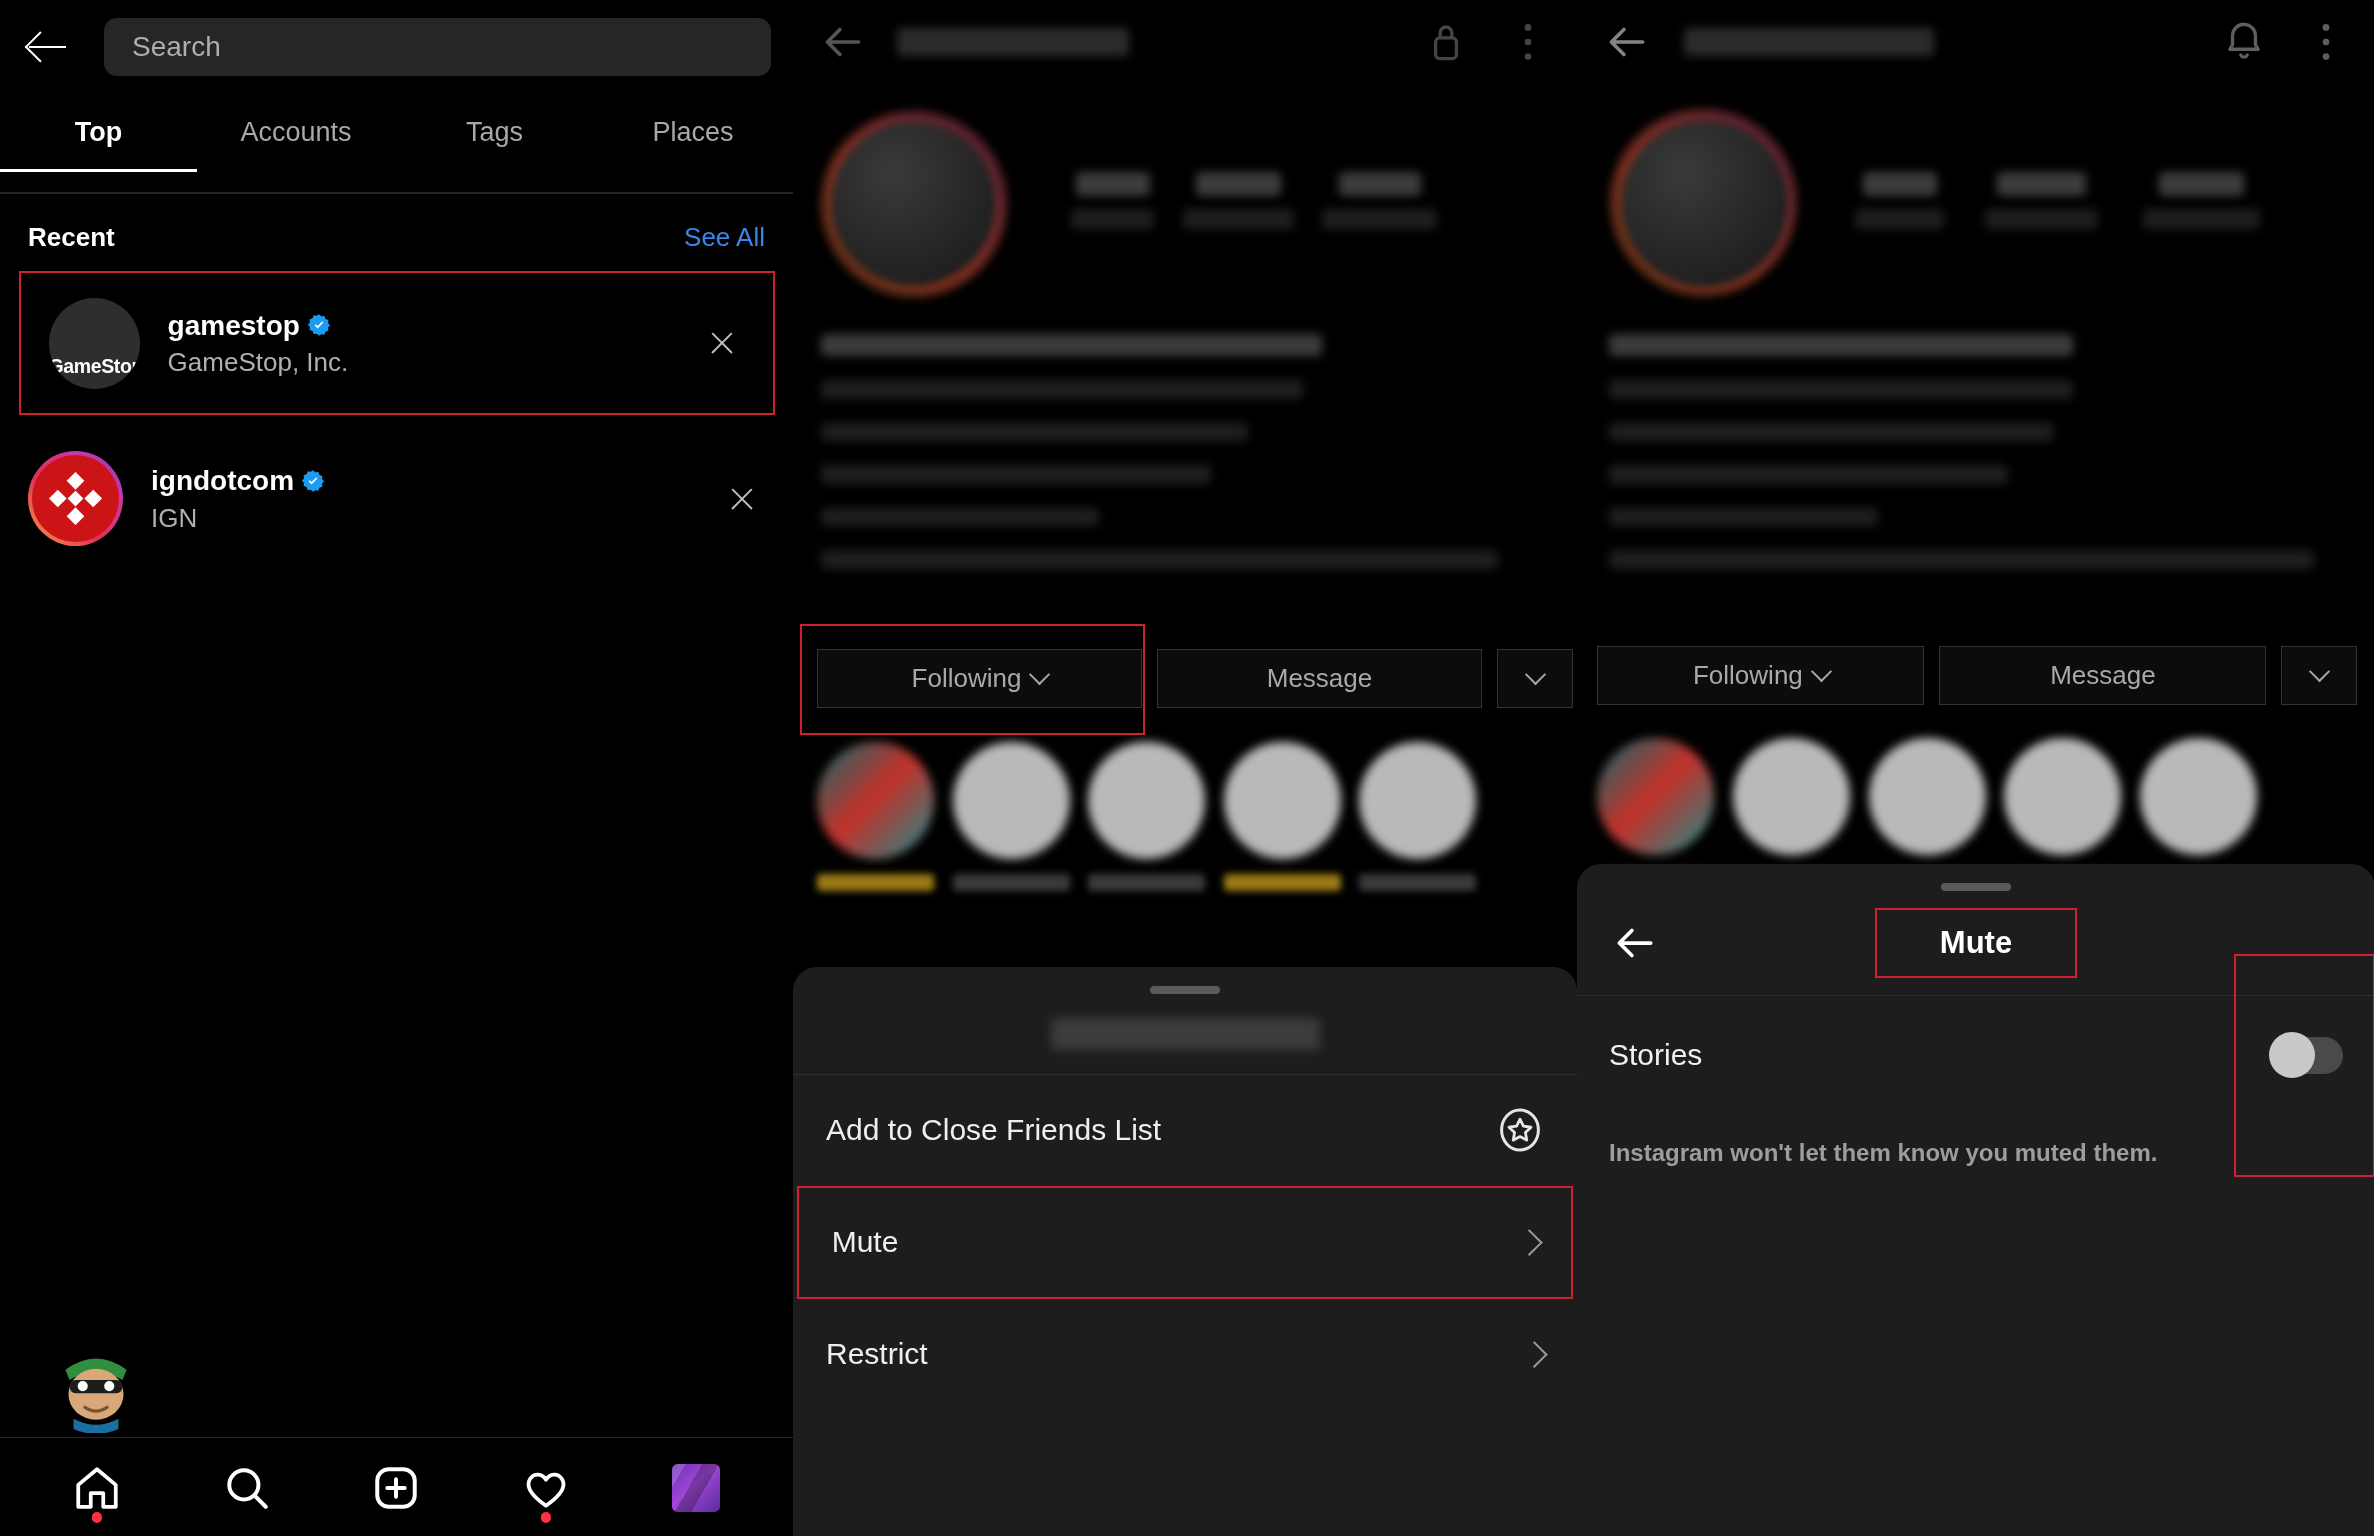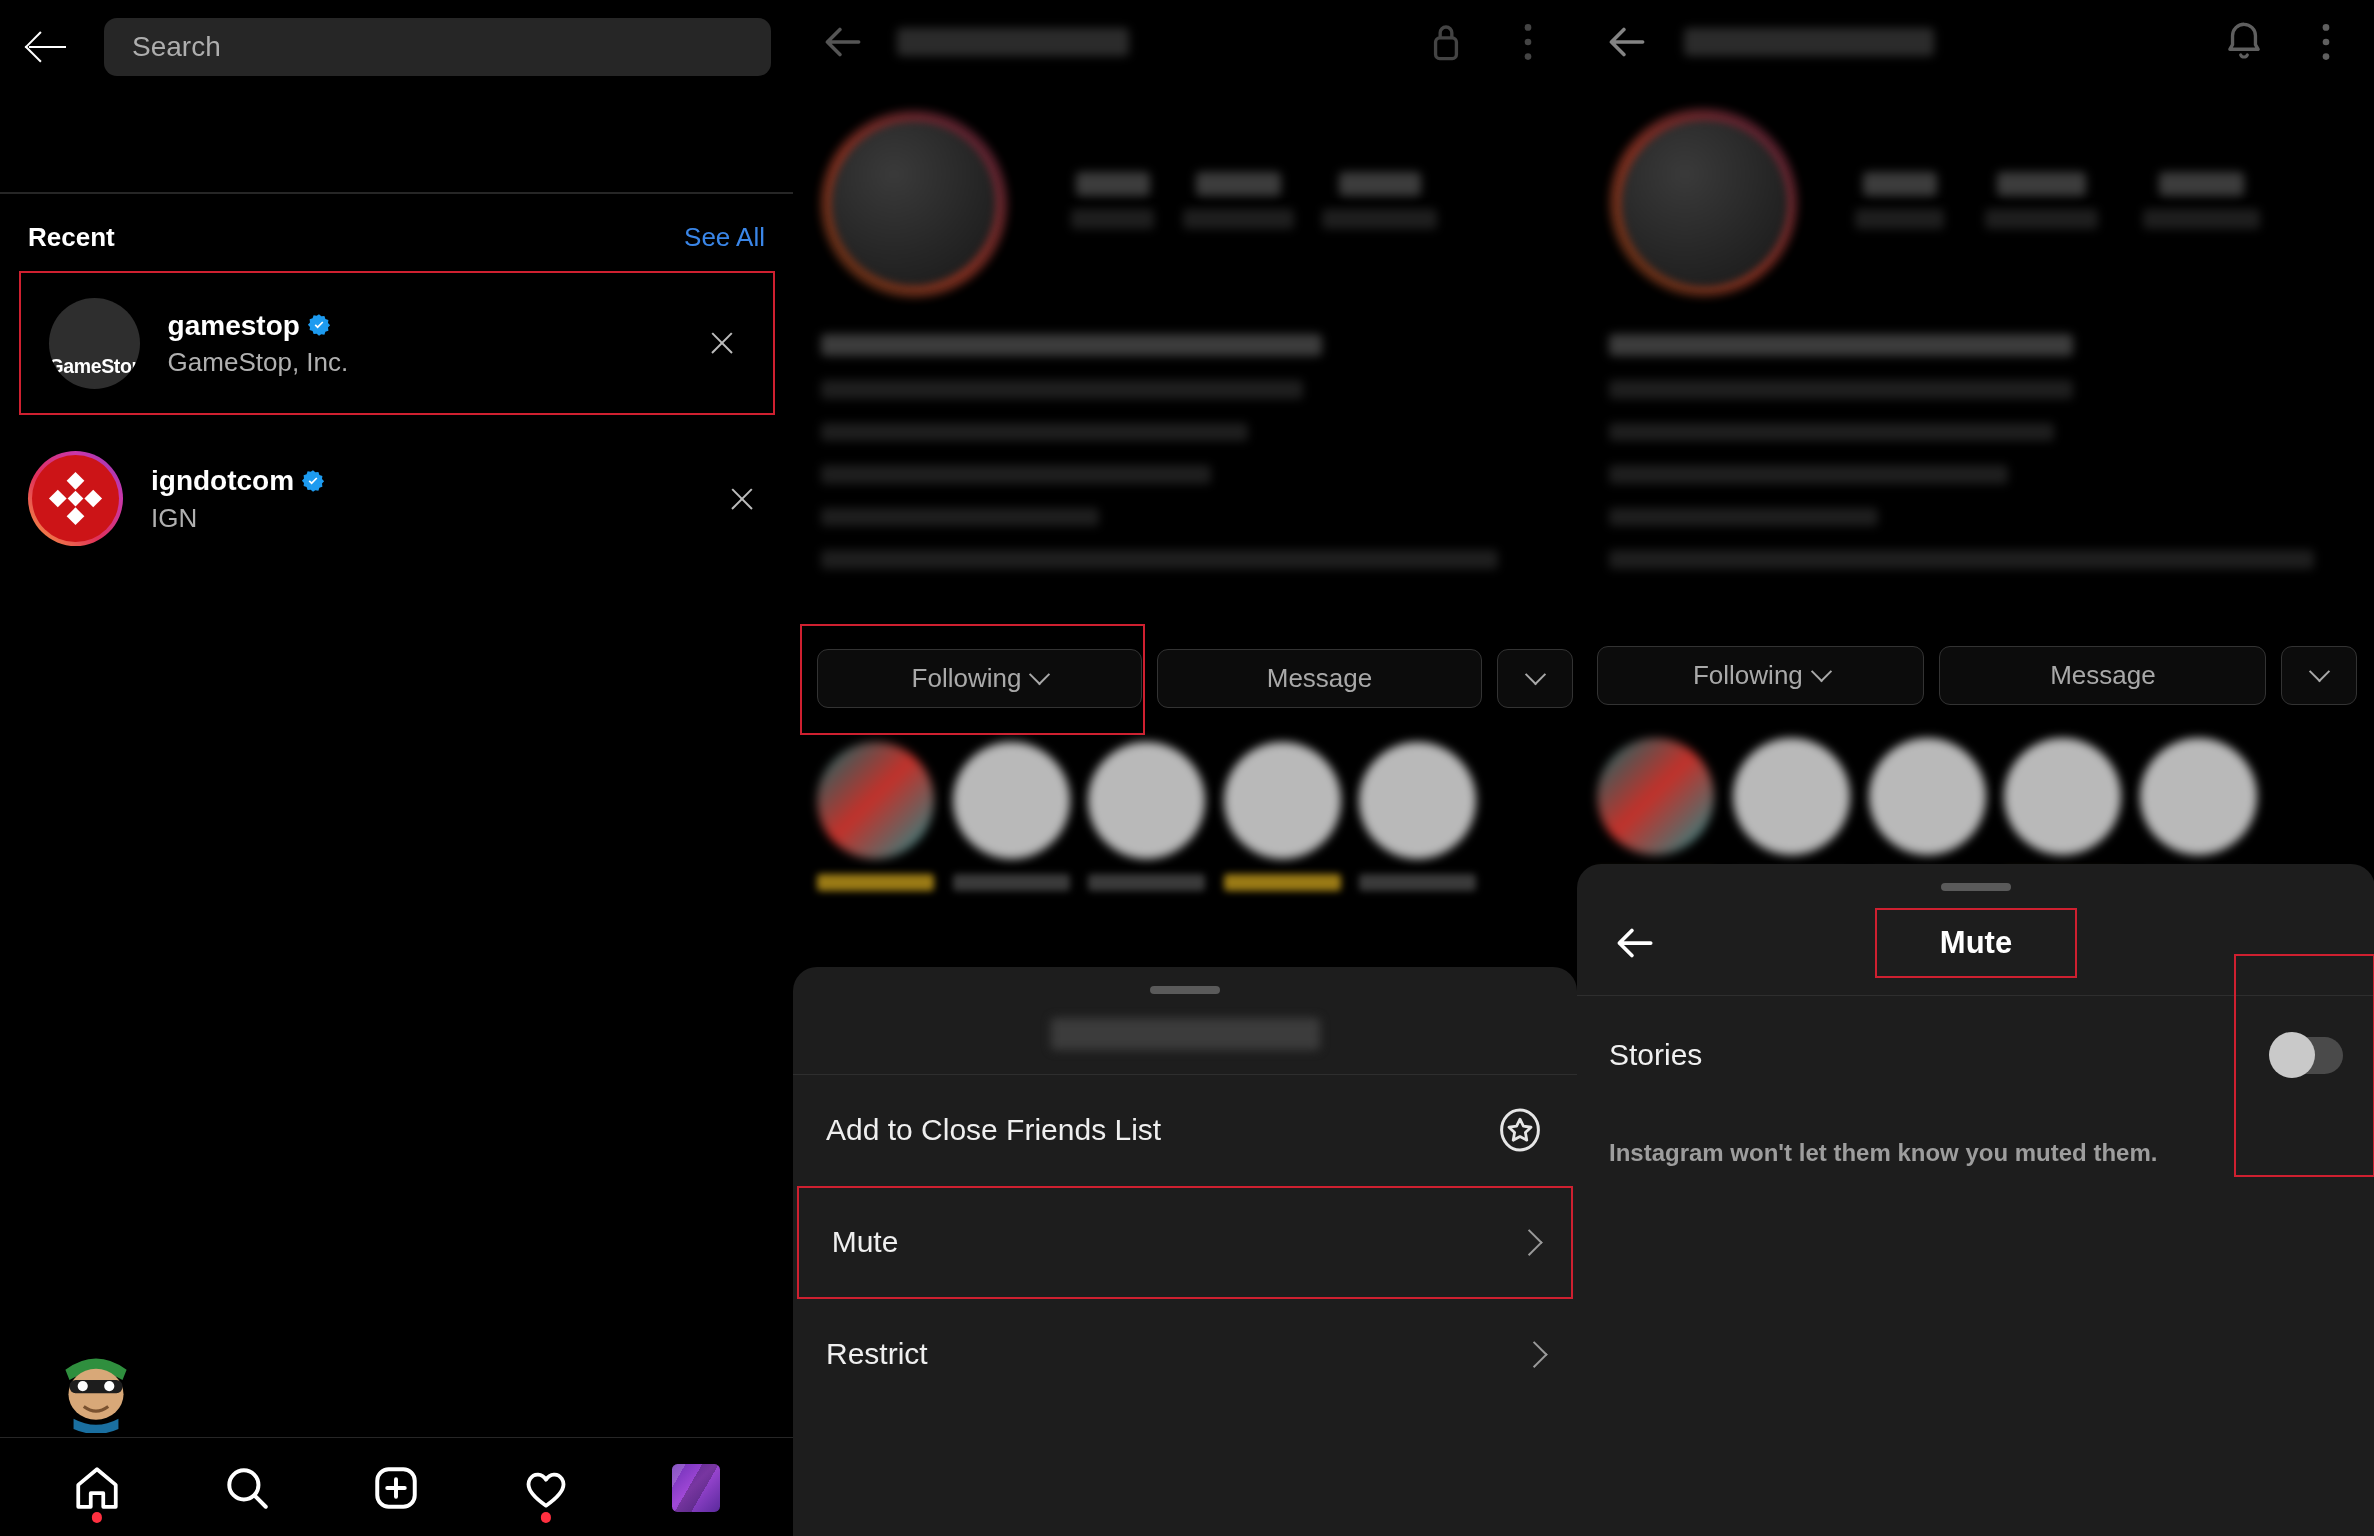--- a/index.html
+++ b/index.html
@@ -151,21 +151,21 @@
   }
   .pf-avatar-ring {
     position:absolute; border-radius:50%;
     background:linear-gradient(45deg,#6b3a18 0%, #8e3526 45%, #5d2440 100%);
     filter:blur(4.6px); opacity:.85;
   }
 
   .pf-stat { position:absolute; }
   .pf-btnrow { position:absolute; display:flex; gap:15px; align-items:center; }
   .pf-btn {
-    height:59px; border:0.9px solid #333; border-radius:11px;
+    height:59px; border:0.9px solid #333; border-radius:0;
     display:flex; align-items:center; justify-content:center; gap:11px;
     color:#a9a9a9; font-size:26px; background:#0c0c0c;
   }
   .chev-down {
     width:15px; height:15px; border-right:2.3px solid #a9a9a9; border-bottom:2.3px solid #a9a9a9;
     transform:rotate(45deg) translate(-2.8px,-2.8px);
   }
   .red-outline { position:absolute; border:2.8px solid #cf2030; pointer-events:none; }
 
   .story-strip { position:absolute; display:flex; gap:18.6px; }
@@ -234,20 +234,26 @@
 
   <div class="panel" id="panel-search">
 
     <div class="search-topbar">
       <div class="back-arrow-ico"></div>
       <div class="search-box">
         <input type="text" placeholder="Search" style="">
       </div>
     </div>
 
+    <div class="tabs-row">
+      <div class="tab t0 active">Top</div>
+      <div class="tab t1">Accounts</div>
+      <div class="tab t2">Tags</div>
+      <div class="tab t3">Places</div>
+    </div>
     <div class="tabs-underline"></div>
 
     <div class="recent-head">
       <div class="recent-title">Recent</div>
       <div class="see-all">See All</div>
     </div>
 
     <div class="recent-list">
 
       <div class="recent-row highlight">

